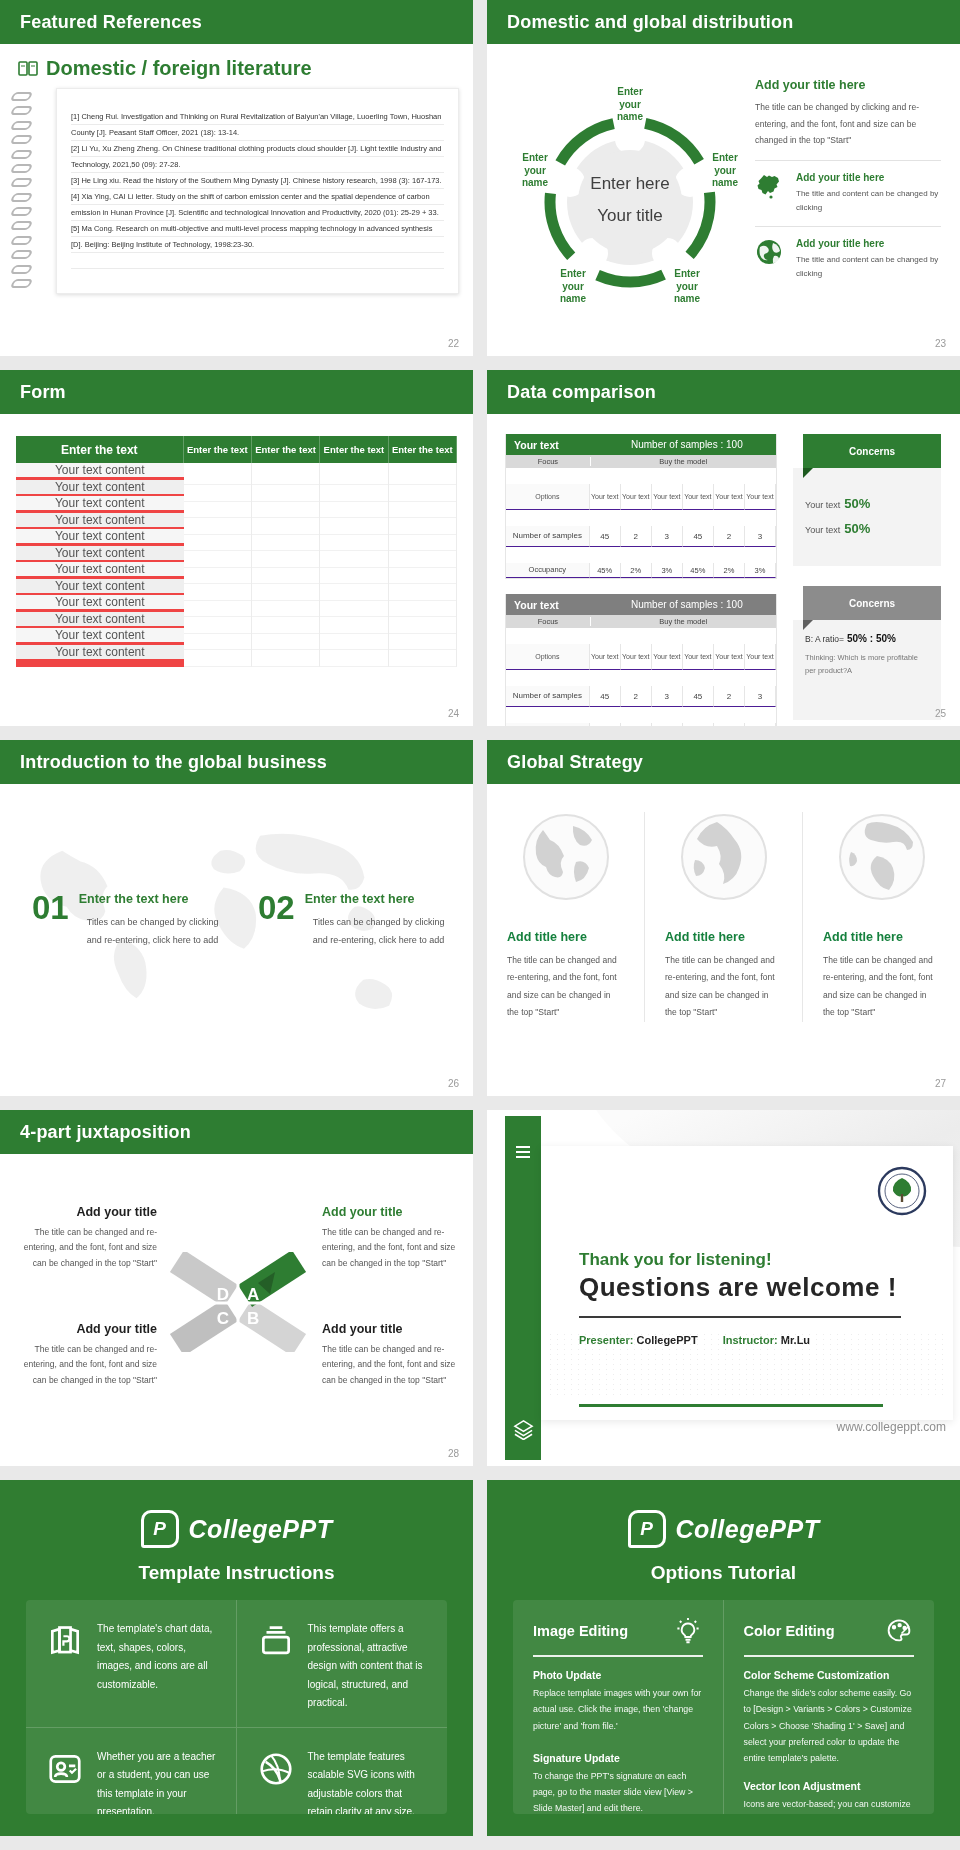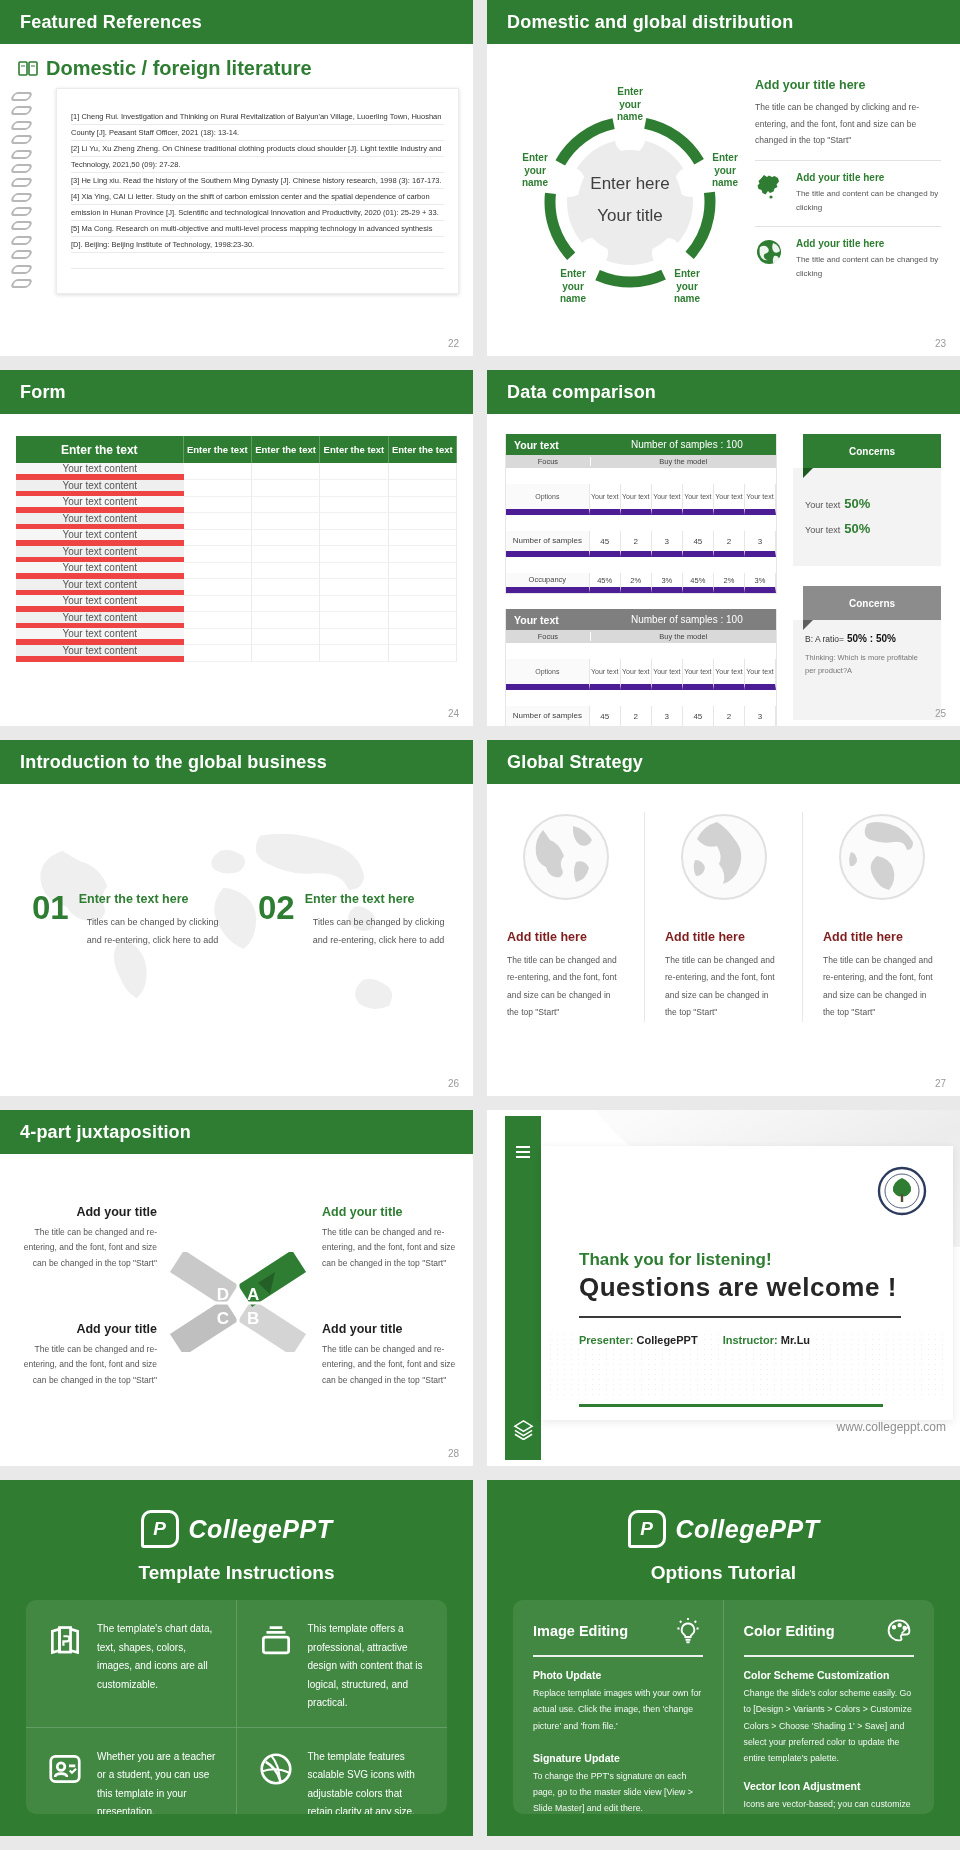--- a/index.html
+++ b/index.html
@@ -32,36 +32,36 @@
   .dr-ic{flex:none;width:30px;height:28px;}
   .dr-rt{color:#2e7d32;font-weight:bold;font-size:10px;margin:0 0 4px 0;}
   .dr-rx{font-size:8px;color:#555;line-height:1.75;margin:0;}
 
   
   .form-table{position:absolute;left:16px;right:16px;top:66px;}
   .frow,.fhead{display:grid;grid-template-columns:38% 15.5% 15.5% 15.5% 15.5%;}
   .fhead>div{background:#2e7d32;color:#fff;font-weight:bold;display:flex;align-items:center;justify-content:center;height:27px;border-right:1px solid rgba(255,255,255,.25);}
   .fh1{font-size:12px;}.fh{font-size:9.5px;}
   .frow{height:16.5px;}
-  .fc1{background:#efefef;border-bottom:6px solid #ef4444;display:flex;align-items:center;justify-content:center;font-size:10px;color:#555;}
+  .fc1{background:#efefef;border-bottom:8px solid #ef4444;display:flex;align-items:center;justify-content:center;font-size:12px;color:#555;}
   .frow:nth-child(even) .fc1{background:#f6f6f6;}
   .fc{border-right:1px solid #ececec;border-bottom:1px solid #f1f1f1;}
 
   
   .cmp-left{position:absolute;left:18px;top:64px;width:272px;}
   .cmp-table{margin-bottom:15px;border-left:1px solid #e6e6e6;border-right:1px solid #e6e6e6;border-bottom:1px solid #e6e6e6;}
   .cth{display:flex;height:21px;align-items:center;color:#fff;}
   .cth-green{background:#2e7d32;}.cth-gray{background:#7f7f7f;}
   .cth-l{width:31%;padding-left:8px;font-weight:bold;font-size:10.5px;}
   .cth-r{flex:1;text-align:center;font-size:10px;}
   .cfocus{display:flex;height:13px;background:#d9d9d9;align-items:center;font-size:7.5px;color:#444;}
   .cfocus-l{width:31%;text-align:center;border-right:1px solid #fff;}
   .cfocus-r{flex:1;text-align:center;}
   .cgrid{display:grid;grid-template-columns:31% repeat(6,1fr);}
-  .cgrid>div{border-right:1px solid #e6e6e6;border-bottom:6px solid #4c1d95;display:flex;align-items:center;justify-content:center;text-align:center;margin-top:16px;}
+  .cgrid>div{border-right:1px solid #e6e6e6;border-bottom:1px solid #4c1d95;display:flex;align-items:center;justify-content:center;text-align:center;margin-top:16px;}
   .cg-label{font-size:7.5px;color:#444;line-height:1.3;background:#fafafa;}
   .cg-opt{font-size:7px;color:#555;line-height:1.3;height:25px;}
   .cg-num{font-size:8px;color:#444;height:20px;}
   .cg-occ{font-size:7.5px;color:#444;height:14px;}
   .cmp-right{position:absolute;left:306px;top:64px;width:148px;}
   .callout{margin-bottom:20px;}
   .co-tab{position:relative;height:34px;margin-left:10px;color:#fff;font-weight:bold;font-size:10px;display:flex;align-items:center;justify-content:center;}
   .co-tab.green{background:#2e7d32;}
   .co-tab.gray{background:#8c8c8c;}
   .co-tab.green::after{content:"";position:absolute;left:0;top:100%;border:5px solid transparent;border-top-color:#1d5a20;border-left-color:#1d5a20;}
@@ -79,21 +79,21 @@
   .gb-1{left:32px;}.gb-2{left:258px;}
   .gb-num{font-size:33px;font-weight:bold;color:#2e7d32;line-height:.95;}
   .gb-title{font-size:12.5px;font-weight:bold;color:#2e7d32;margin:0 0 6px 0;}
   .gb-text{font-size:9px;color:#555;line-height:1.95;margin:8px;}
 
   
   .gs-cols{display:flex;margin-top:28px;}
   .gs-col{flex:1;padding:0 20px;display:flex;flex-direction:column;align-items:flex-start;}
   .gs-col+.gs-col{border-left:1px solid #e7e7e7;}
   .gs-globe{width:90px;height:90px;align-self:center;}
-  .gs-title{color:#7f1d1d;font-weight:bold;font-size:12.5px;margin:28px 0 8px 0;}
+  .gs-title{color:#15803d;font-weight:bold;font-size:12.5px;margin:28px 0 8px 0;}
   .gs-text{font-size:8.5px;color:#555;line-height:2.05;margin:0;}
 
   
   .jx-block{position:absolute;width:135px;}
   .jx-tl{left:22px;top:95px;text-align:right;}
   .jx-tr{left:322px;top:95px;text-align:left;}
   .jx-bl{left:22px;top:212px;text-align:right;}
   .jx-br{left:322px;top:212px;text-align:left;}
   .jx-title{font-size:12.5px;font-weight:bold;color:#1f1f1f;margin:0 0 6px 0;}
   .jx-tr .jx-title{color:#2e7d32;}
@@ -118,21 +118,21 @@
   .ty-mesh{position:absolute;left:6px;right:6px;bottom:22px;height:66px;background:radial-gradient(#d6d6d6 .8px,transparent .9px);background-size:7px 5px;opacity:.45;}
   .ty-grule{position:absolute;left:38px;right:70px;bottom:13px;height:3px;background:#2e7d32;}
   .ty-site{position:absolute;right:14px;bottom:32px;font-size:12px;color:#8e8e8e;}
 
   
   .panel{background:#307d31;color:#fff;display:flex;flex-direction:column;padding:16px 26px 22px 26px;}
   .brand{display:flex;align-items:center;justify-content:center;gap:10px;margin-top:14px;}
   .brand-badge{width:32px;height:32px;border:3px solid #fff;border-radius:10px 10px 10px 3px;display:flex;align-items:center;justify-content:center;font-weight:bold;font-style:italic;font-size:19px;}
   .brand-name{font-size:25px;font-weight:bold;font-style:italic;letter-spacing:.5px;}
   .panel-title{text-align:center;font-size:19px;font-weight:bold;margin:14px 0 16px 0;}
-  .panel-card{background:rgba(255,255,255,.09);border-radius:10px;flex:1;overflow:hidden;}
+  .panel-card{background:rgba(255,255,255,.09);border-radius:4px;flex:1;overflow:hidden;}
   .ins-grid{display:grid;grid-template-columns:1fr 1fr;height:100%;}
   .ins-item{display:flex;gap:13px;padding:20px 18px 14px 20px;}
   .ins-item:nth-child(1),.ins-item:nth-child(2){border-bottom:1px solid rgba(255,255,255,.18);}
   .ins-item:nth-child(odd){border-right:1px solid rgba(255,255,255,.18);}
   .ins-ic{flex:none;width:38px;height:38px;margin-top:2px;}
   .ins-text{font-size:10px;line-height:1.85;margin:0;}
   .tut-grid{display:grid;grid-template-columns:1fr 1fr;height:100%;}
   .tut-col{padding:16px 20px;}
   .tut-col:first-child{border-right:1px solid rgba(255,255,255,.18);}
   .tut-head{display:flex;justify-content:space-between;align-items:center;}

